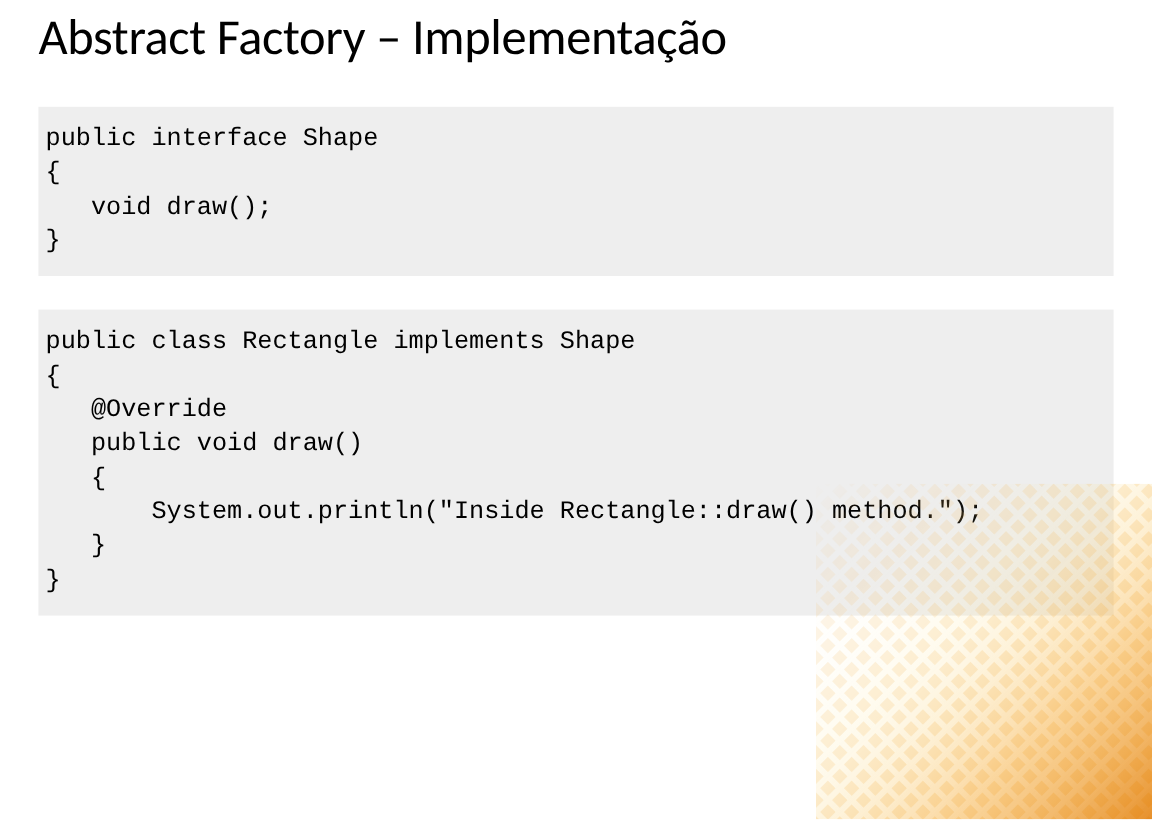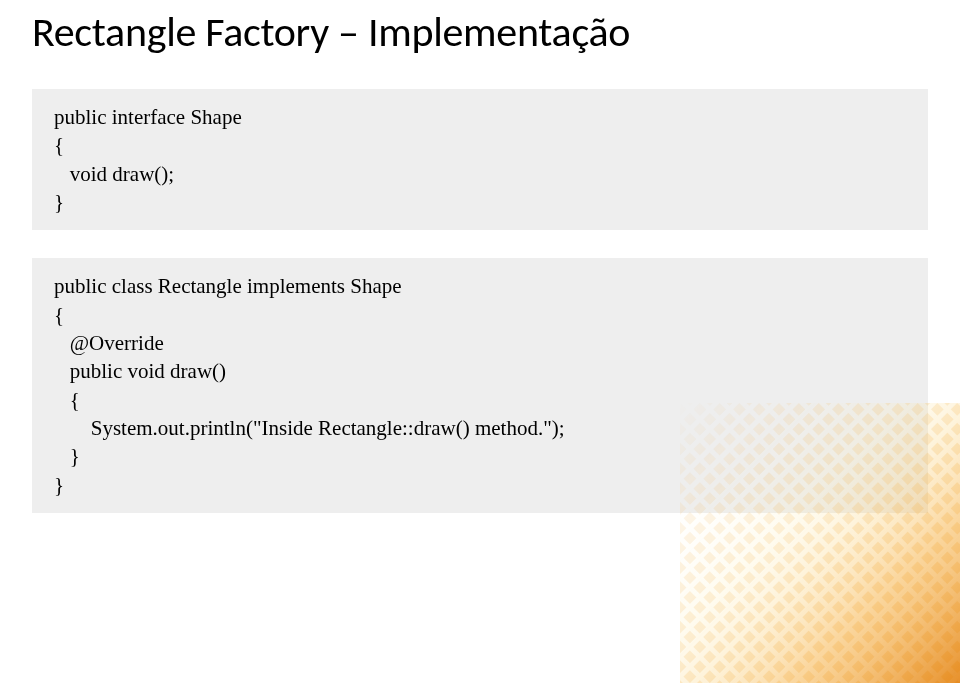--- a/index.html
+++ b/index.html
@@ -14,43 +14,43 @@
     .title {
       padding: 6px 32px 0 32px;
       font-size: 42px;
       font-weight: 400;
       color: #000;
       letter-spacing: -0.3px;
     }
     .code-block {
       margin: 32px 32px 0 32px;
       background: #eeeeee;
-      padding: 14px 14px 14px 22px;
-      font-family: Liberation Serif, serif;
+      padding: 14px 14px 14px 6px;
+      font-family: Liberation Mono, monospace;
       font-size: 21px;
       line-height: 1.35;
       color: #000;
       white-space: pre;
     }
     .code-block.second {
       margin-top: 28px;
     }
     .decoration {
       position: absolute;
       bottom: 0;
       right: 0;
       width: 280px;
       height: 280px;
       pointer-events: none;
     }
   </style>
 </head>
 <body>
 
-<div class="title">Rectangle Factory – Implementação</div>
+<div class="title">Abstract Factory – Implementação</div>
 
 <div class="code-block">public interface Shape
 {
    void draw();
 }</div>
 
 <div class="code-block second">public class Rectangle implements Shape
 {
    @Override
    public void draw()

